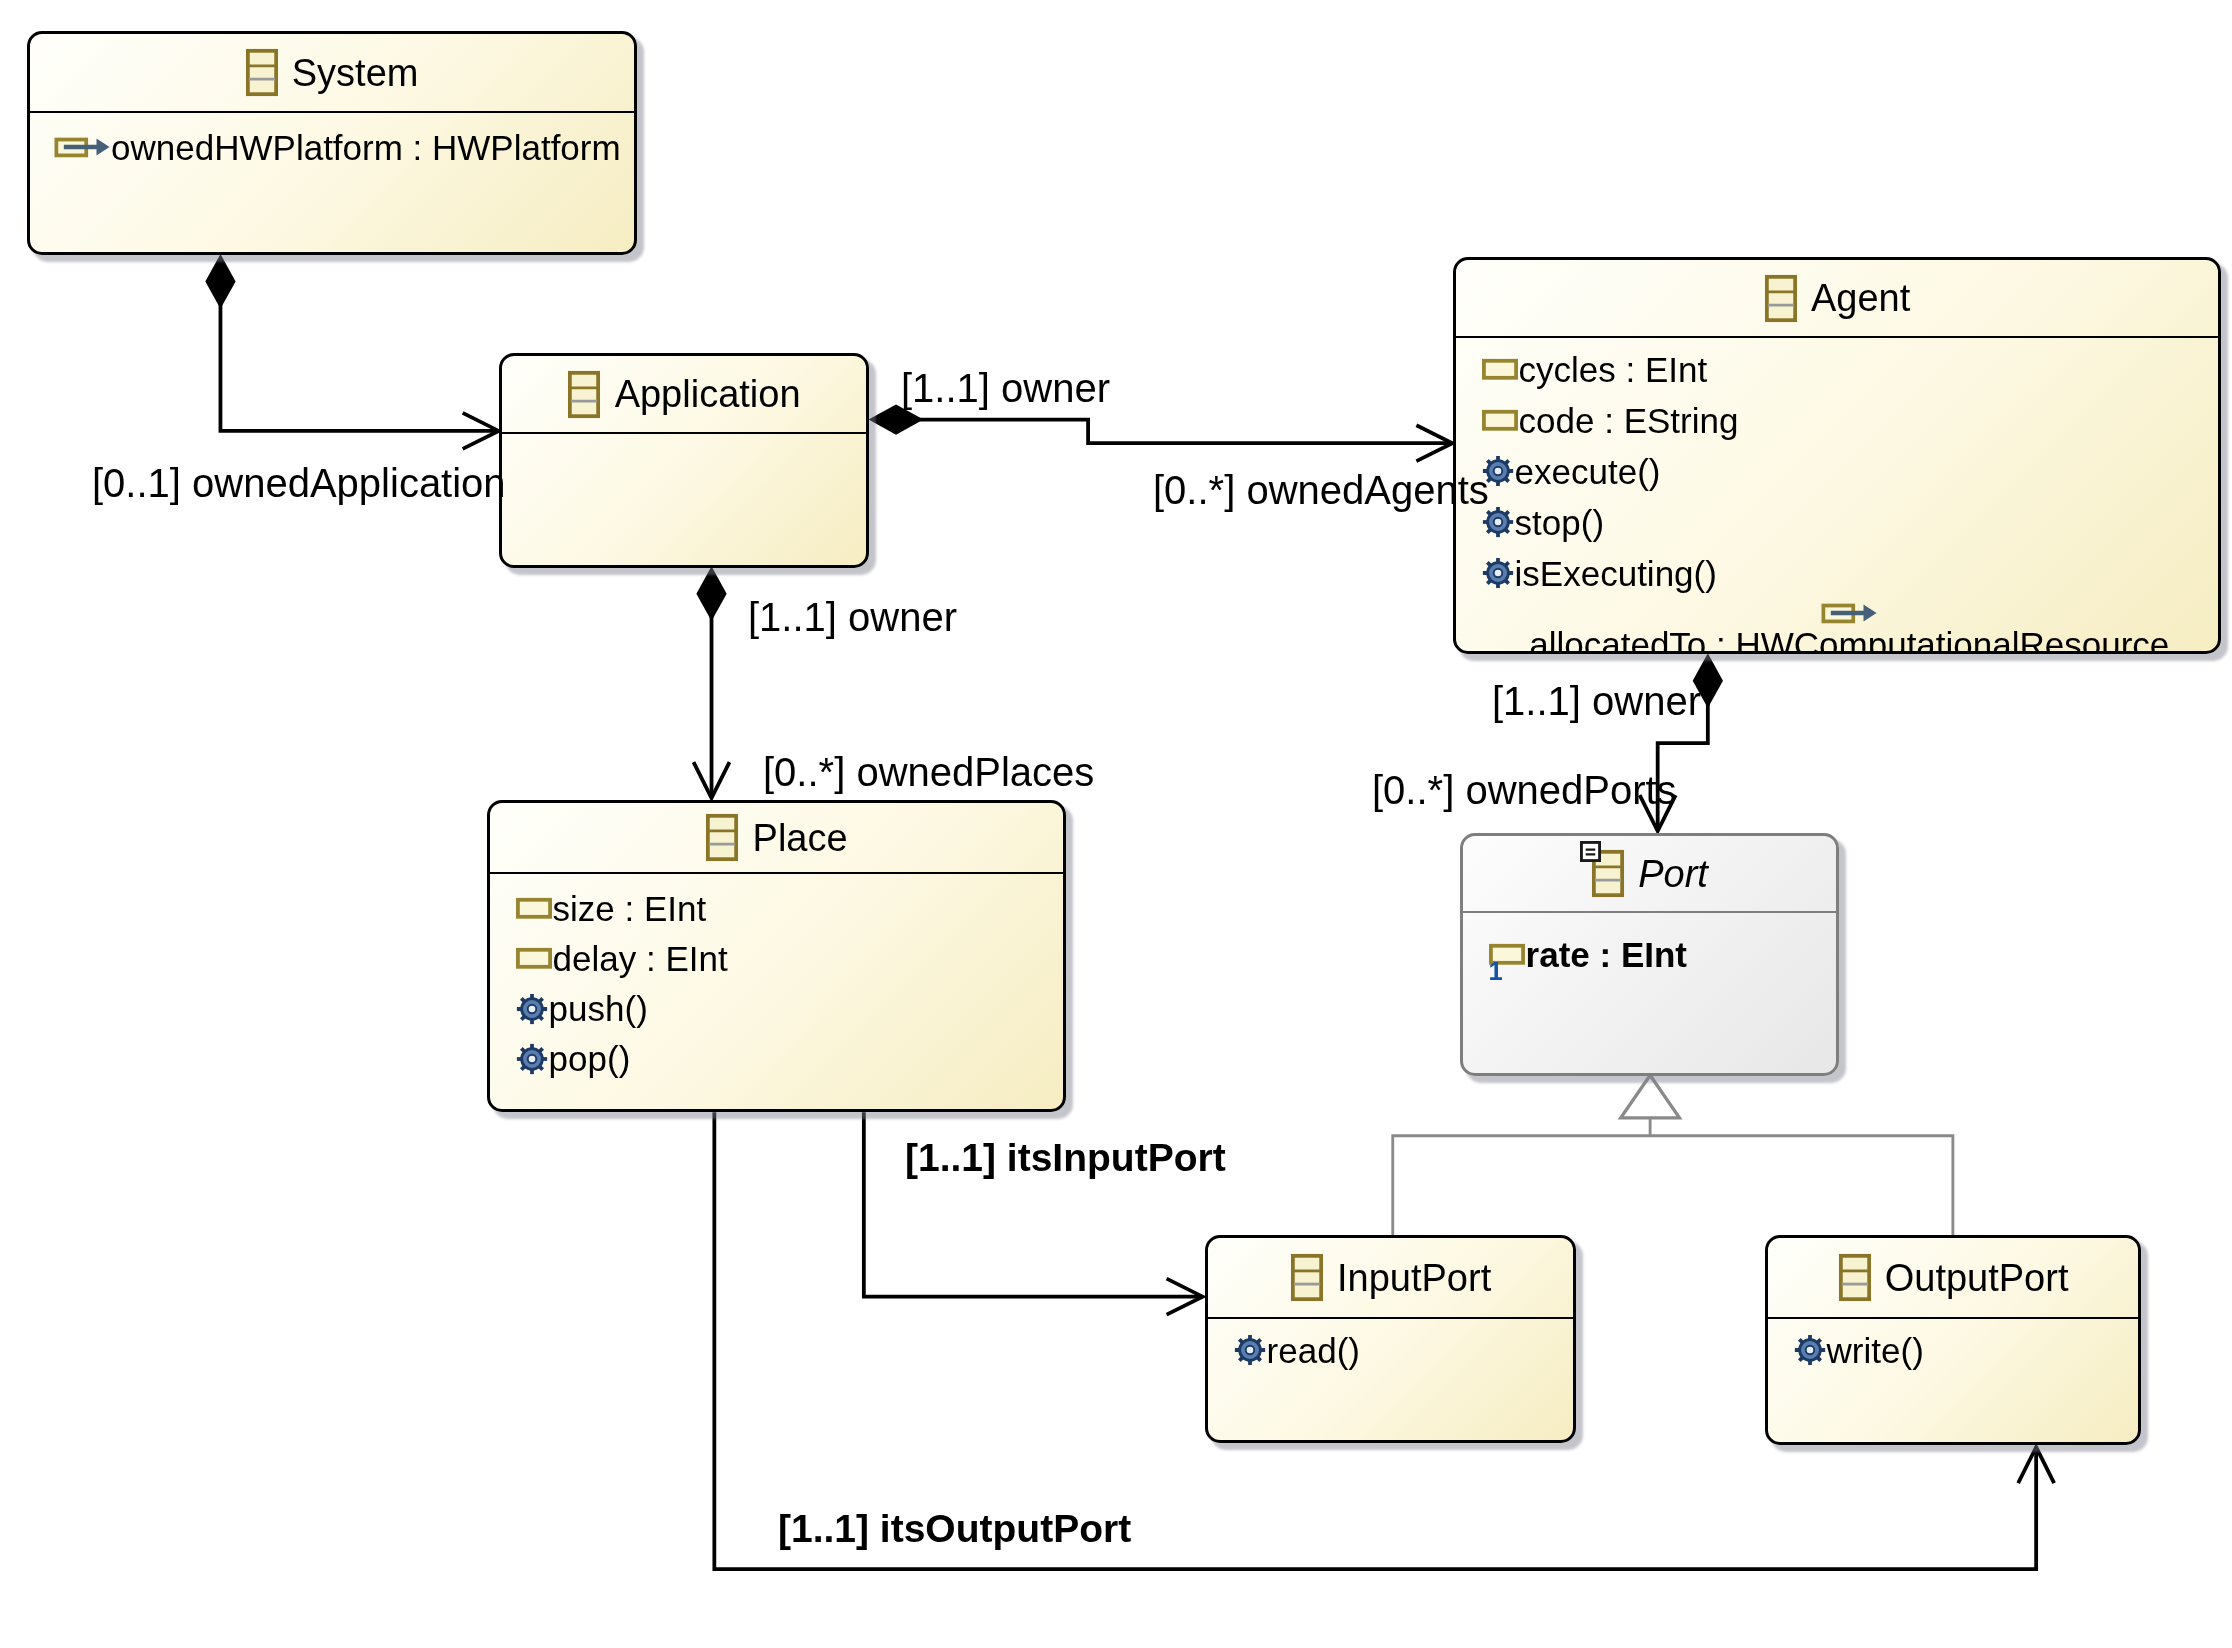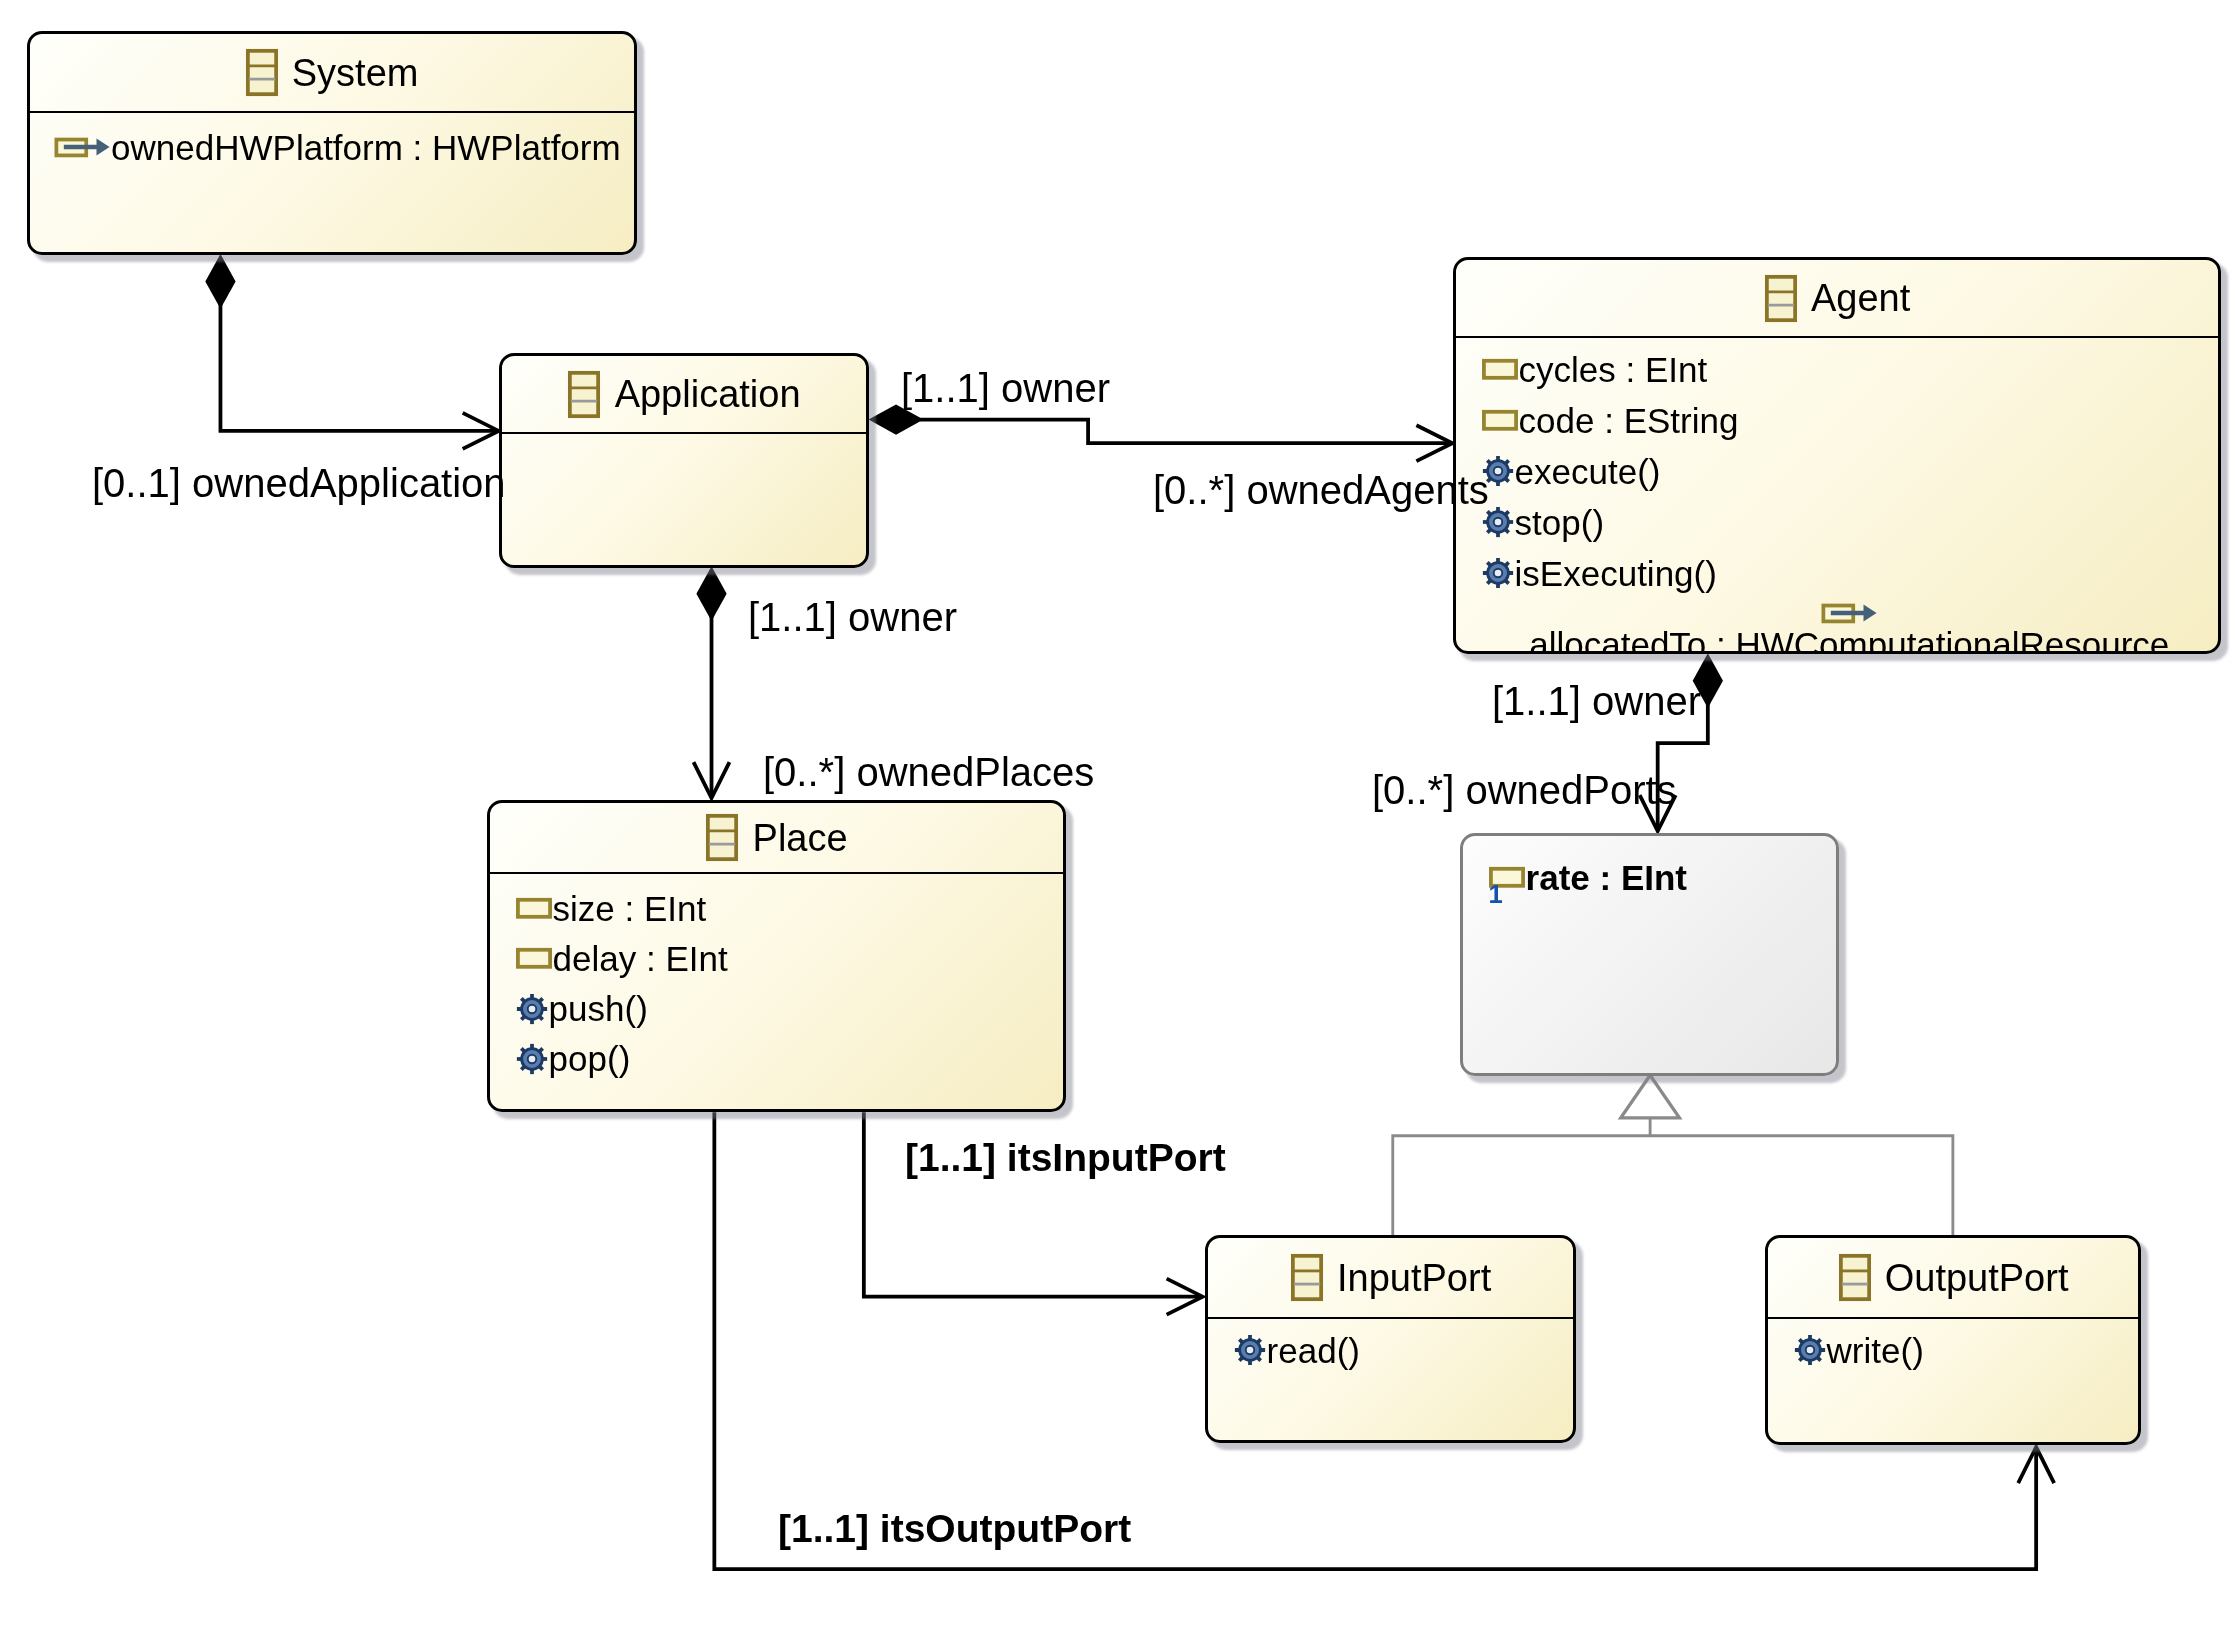--- a/index.html
+++ b/index.html
@@ -199,20 +199,35 @@
               <line x1="29.3" y1="6.7" x2="6.7" y2="29.3"></line>
             </g>
             <circle cx="18" cy="18" r="11" fill="#5a7db0" stroke="#1c3a63" stroke-width="3"></circle>
             <circle cx="18" cy="18" r="4.5" fill="#e8eef6" stroke="#1c3a63" stroke-width="2"></circle>
           </svg>
           <span class="mtext">pop()</span>
         </div>
       </div>
     </div>
     <div class="cls abstract" style="left: 1460px; top: 833px; width: 379px; height: 243px;">
+      <div class="hdr" style="height: 77px;">
+        <span class="absico">
+          <svg class="ic" width="34" height="49" viewBox="0 0 36 52">
+            <rect x="3" y="3" width="30" height="46" fill="#f7f2cf" stroke="#8a7428" stroke-width="4"></rect>
+            <line x1="4" y1="19" x2="32" y2="19" stroke="#8a7428" stroke-width="3"></line>
+            <line x1="4" y1="33" x2="32" y2="33" stroke="#9a9a9a" stroke-width="3"></line>
+          </svg>
+          <svg class="badge" width="21" height="21" viewBox="0 0 22 22">
+            <rect x="1.5" y="1.5" width="19" height="19" fill="#ffffff" stroke="#1a1a1a" stroke-width="3"></rect>
+            <line x1="6" y1="9" x2="16" y2="9" stroke="#1a1a1a" stroke-width="2.5"></line>
+            <line x1="6" y1="14" x2="16" y2="14" stroke="#1a1a1a" stroke-width="2.5"></line>
+          </svg>
+        </span>
+        <span class="title">Port</span>
+      </div>
       <div class="body" style="padding-top: 15px;">
         <div class="row" style="height: 53px;">
           <span class="reqwrap">
             <svg class="ic" width="38" height="24.6" viewBox="0 0 40 26">
               <rect x="3" y="4" width="34" height="18" fill="#fbf7da" stroke="#97842f" stroke-width="4"></rect>
             </svg>
             <b class="req1">1</b>
           </span>
           <span class="mtext bold">rate : EInt</span>
         </div>

